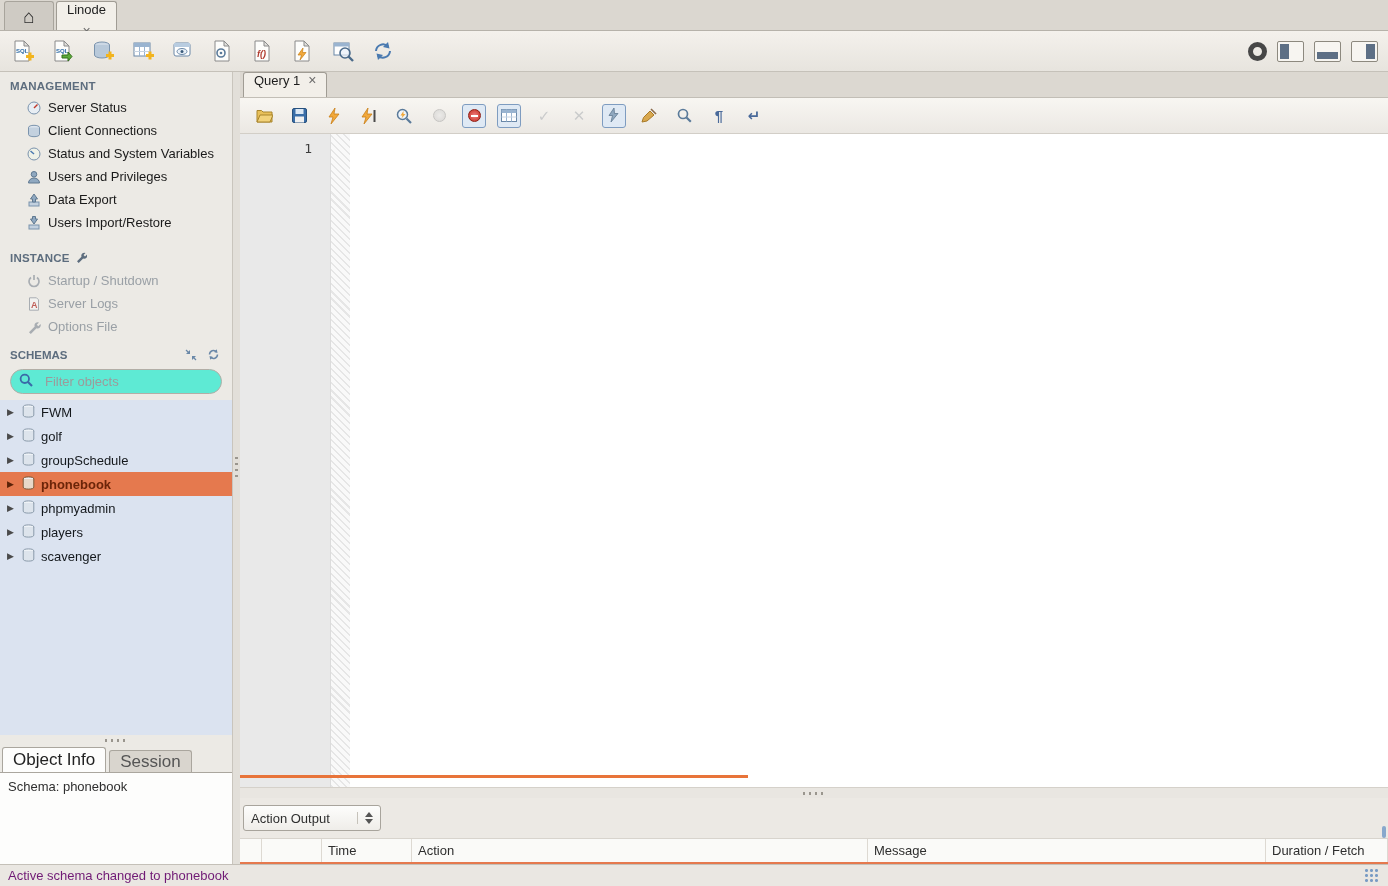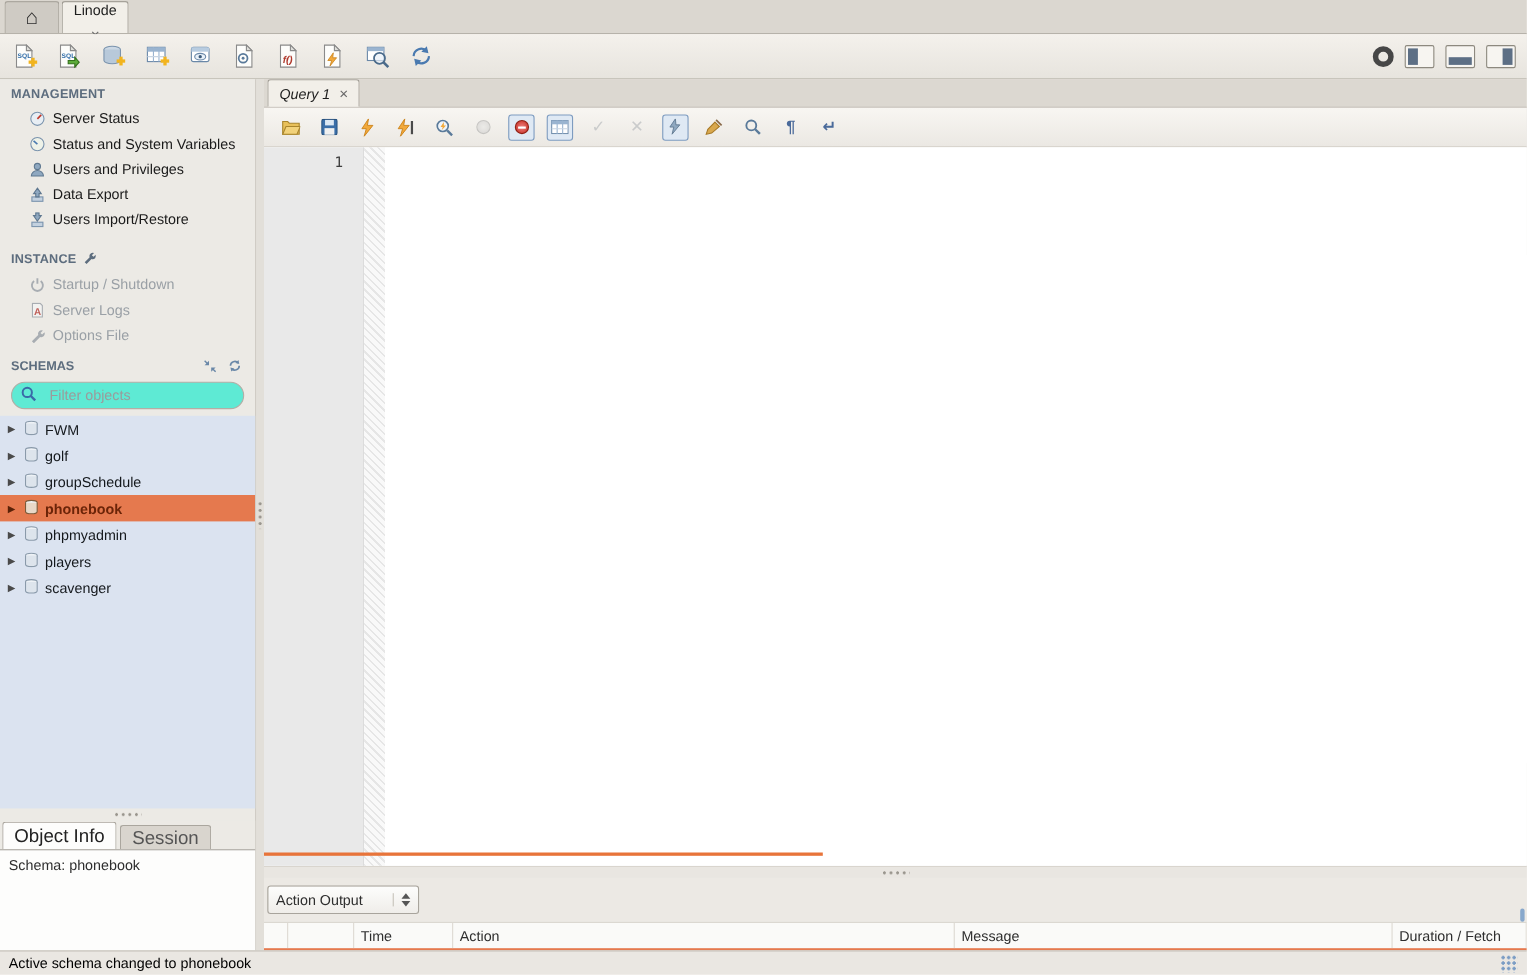--- a/index.html
+++ b/index.html
@@ -67,21 +67,21 @@
   .itab.inactive { background:#d9d5ce; color:#555; height:22px; }
   .info-panel { height:92px; background:#fdfdfc; border-top:1px solid #aaa69e; padding:6px 8px; font-size:13px; color:#2e2e2e; }
 
   .vsplit { width:7px; background:#e2dfd9; display:flex; align-items:center; justify-content:center; }
   .dots-v { width:3px; height:26px; background:radial-gradient(circle 1.4px, #9a968e 1.2px, transparent 1.5px) 0 0/3px 6px repeat-y; }
 
   
   .main { flex:1; display:flex; flex-direction:column; min-width:0; }
   .qtabs { height:26px; background:#dcd8d1; border-bottom:1px solid #c2beb6; display:flex; align-items:flex-end; padding-left:3px; }
   .qtab { height:25px; background:#f2efe9; border:1px solid #a09c94; border-bottom:none; border-radius:3px 3px 0 0;
-          display:flex; align-items:center; gap:8px; padding:0 10px; font-size:13px; color:#1d1d1d;font-style:italic; }
+          display:flex; gap:8px; padding:0 10px; font-size:13px; color:#1d1d1d; }
   .edit-toolbar { height:36px; background:linear-gradient(#f8f6f2,#ebe8e3); border-bottom:1px solid #d2cec7;
                   display:flex; align-items:center; padding-left:12px; gap:11px; }
   .eti { width:24px; height:24px; display:flex; align-items:center; justify-content:center; }
   .eti.boxed { background:#dfe9f4; border:1px solid #7e9cc0; border-radius:3px; }
   .eti.dim { opacity:.45; }
   .glyph-blue { color:#4a6a9a; font-size:15px; font-weight:bold; line-height:1; }
   .glyph-gray { color:#9aa0a6; font-size:15px; font-weight:bold; line-height:1; }
   .stopdot { width:13px; height:13px; border-radius:50%; background:radial-gradient(#e6e6e6,#bdbdbd); border:1px solid #939393; }
   .reddot { width:13px; height:13px; border-radius:50%; background:radial-gradient(#f08080,#c22a1e); border:1px solid #8f1f14;
             display:flex; align-items:center; justify-content:center; }
@@ -109,21 +109,21 @@
   .grid-header { height:26px; display:flex; background:#fafaf8; border-top:1px solid #d8d4cd;
                  border-bottom:2px solid #e5794e; overflow:hidden; }
   .gh-cell { border-right:1px solid #ddd9d2; display:flex; align-items:center; padding-left:6px;
              font-size:13px; color:#2e2e2e; white-space:nowrap; overflow:hidden; }
   .gh-c0 { width:22px; } .gh-c1 { width:60px; } .gh-c2 { width:90px; } .gh-c3 { width:456px; }
   .gh-c4 { width:398px; } .gh-c5 { flex:1; }
   .out-thumb { position:absolute; right:2px; bottom:26px; width:4px; height:12px; background:#88a8cc; border-radius:2px; }
 
   
   .statusbar { position:absolute; left:0; right:0; bottom:0; height:22px; background:#eae7e2;
-               border-top:1px solid #c4c0b8; display:flex; align-items:center; padding:0 8px; font-size:13px; color:#000000; }
+               border-top:1px solid #c4c0b8; display:flex; align-items:center; padding:0 8px; font-size:13px; color:#701a75; }
   .grip { margin-left:auto; width:16px; height:16px;
           background:radial-gradient(circle 1.5px, #7a9cc4 1.3px, transparent 1.6px) 0 0/5px 5px; }
 </style>
 </head>
 <body>
 
 <div class="app">
 
   <div class="win-tabs">
     <div class="home-tab">
@@ -244,20 +244,29 @@
             <svg width="14" height="14">
               <circle cx="7" cy="7" r="6" fill="#e8eef4" stroke="#7a93ad"></circle>
               <line x1="7" y1="7" x2="10.5" y2="3.5" stroke="#c0392b" stroke-width="1.5"></line>
             </svg>
           </span>
         <span>Server Status</span>
       </div>
       <div class="side-item">
         <span class="sicon">
             <svg width="14" height="14">
+              <ellipse cx="7" cy="3.5" rx="5.5" ry="2.2" fill="#dde5ee" stroke="#7a93ad"></ellipse>
+              <path d="M1.5,3.5 v7 a5.5,2.2 0 0 0 11,0 v-7" fill="#c3d1df" stroke="#7a93ad"></path>
+            </svg>
+          </span>
+        <span>Client Connections</span>
+      </div>
+      <div class="side-item">
+        <span class="sicon">
+            <svg width="14" height="14">
               <circle cx="7" cy="7" r="6" fill="#eef2e8" stroke="#7a93ad"></circle>
               <line x1="7" y1="7" x2="3.5" y2="4" stroke="#4a7ab0" stroke-width="1.5"></line>
             </svg>
           </span>
         <span>Status and System Variables</span>
       </div>
       <div class="side-item">
         <span class="sicon">
             <svg width="14" height="14">
               <circle cx="7" cy="4.3" r="2.8" fill="#8fa8c0" stroke="#5f7890"></circle>

